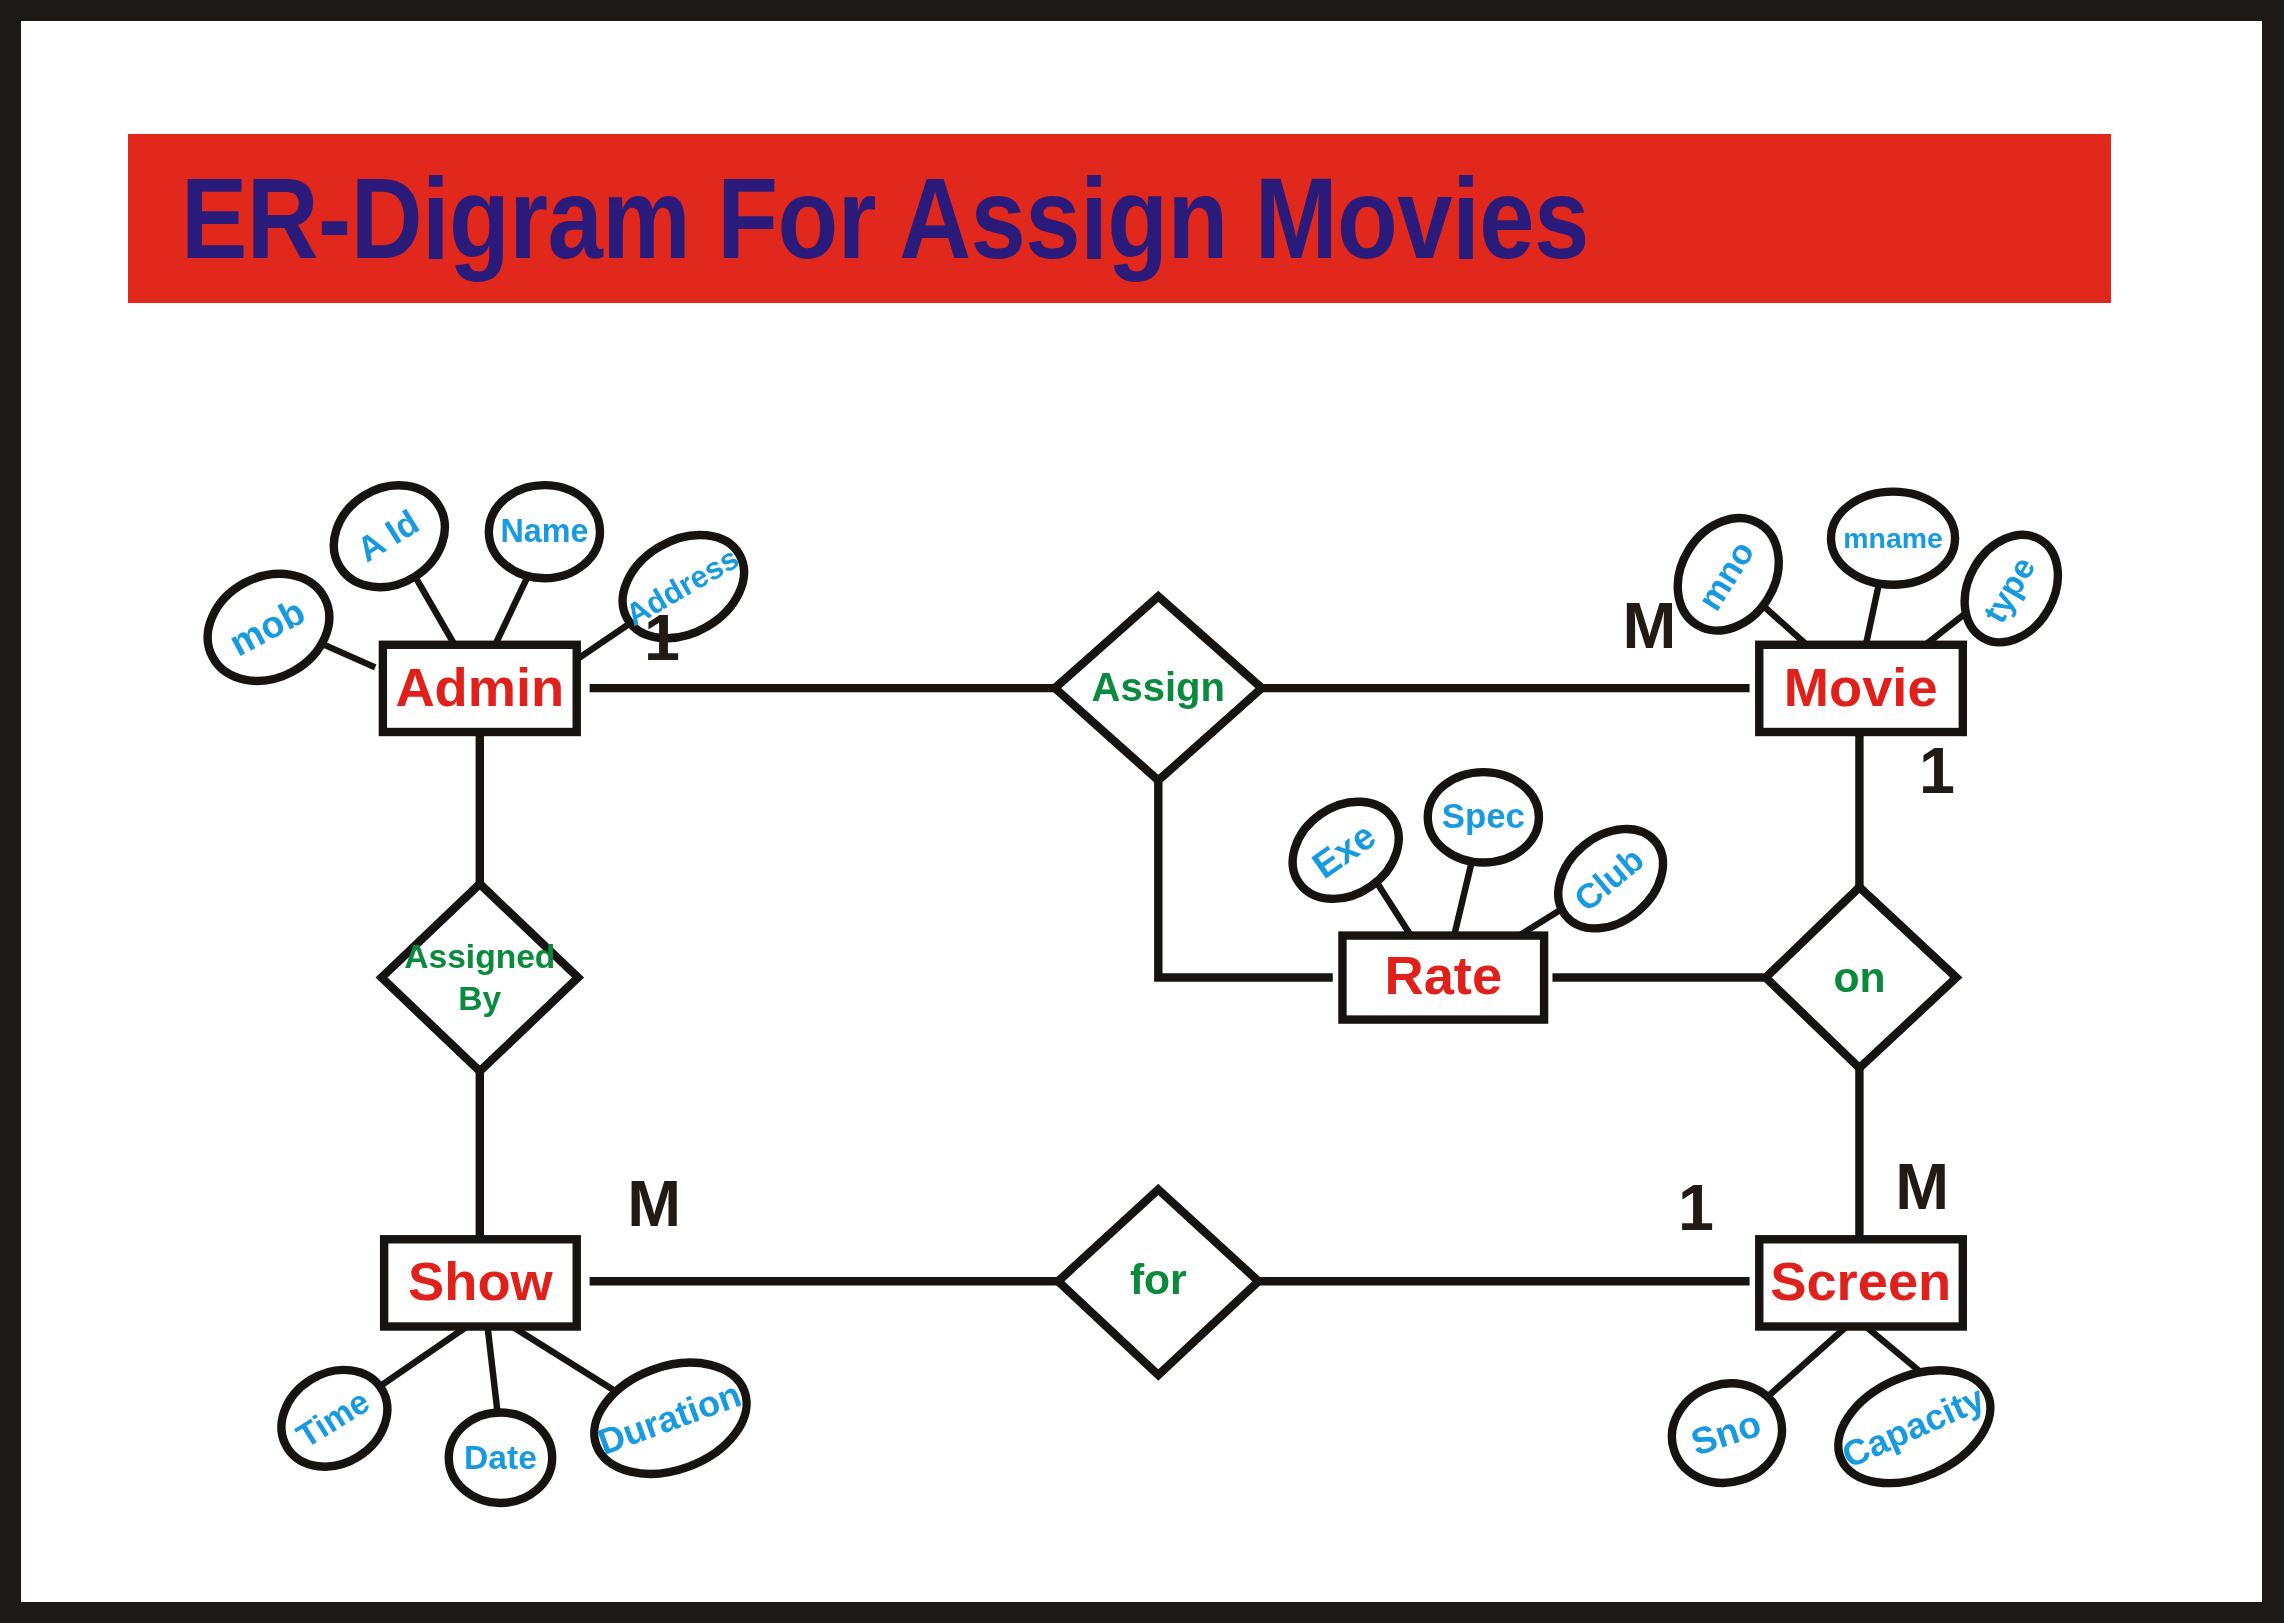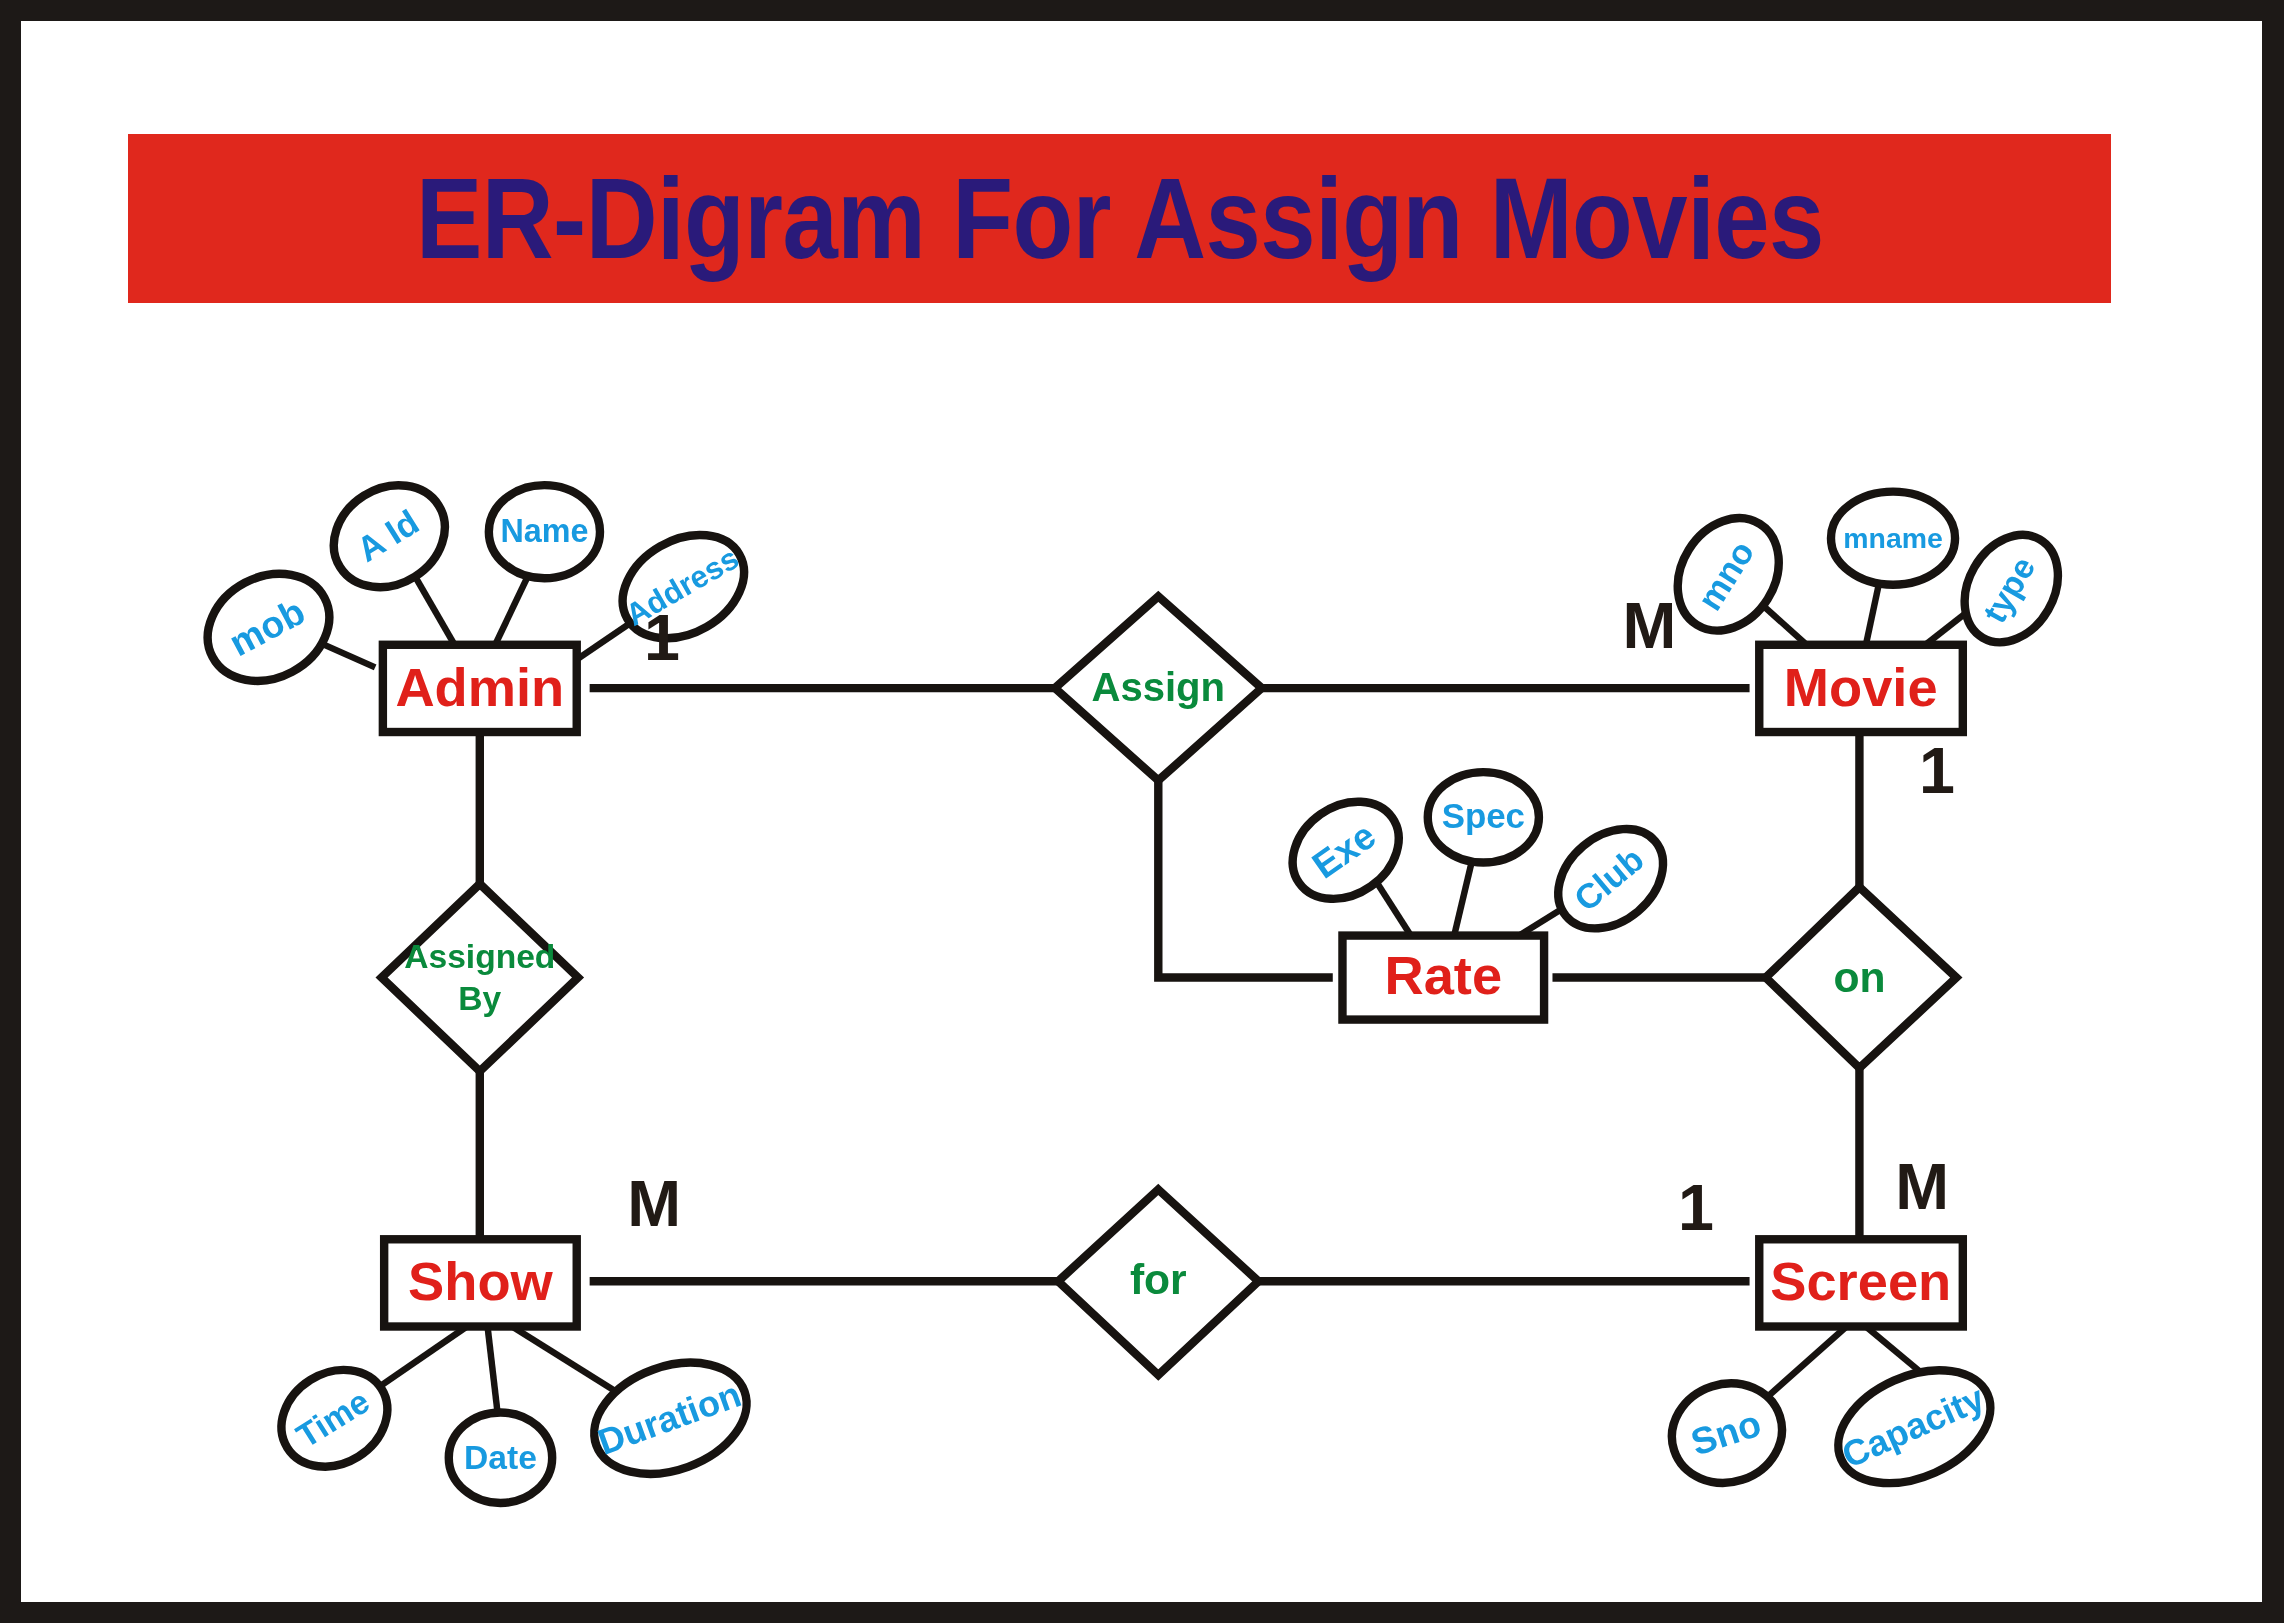--- a/index.html
+++ b/index.html
@@ -16,21 +16,21 @@
   #canvas{
     position:absolute;left:21.3px;top:21.3px;
     width:2241px;height:1581px;
     background:#ffffff;
     overflow:hidden;
   }
   #banner{
     position:absolute;left:107px;top:113px;
     width:1983px;height:169px;
     background:#e0281d;
-    display:flex;align-items:center;justify-content:center;
+    display:flex;align-items:center;justify-content:flex-start;
   }
   #banner-title{
     color:#2a1a7a;
     font-size:107px;
     font-weight:bold;
     letter-spacing:-0.6px;
     transform:scaleX(0.93) scaleY(1.08);
     white-space:nowrap;
     line-height:1;
     font-family:"Liberation Sans", sans-serif;

